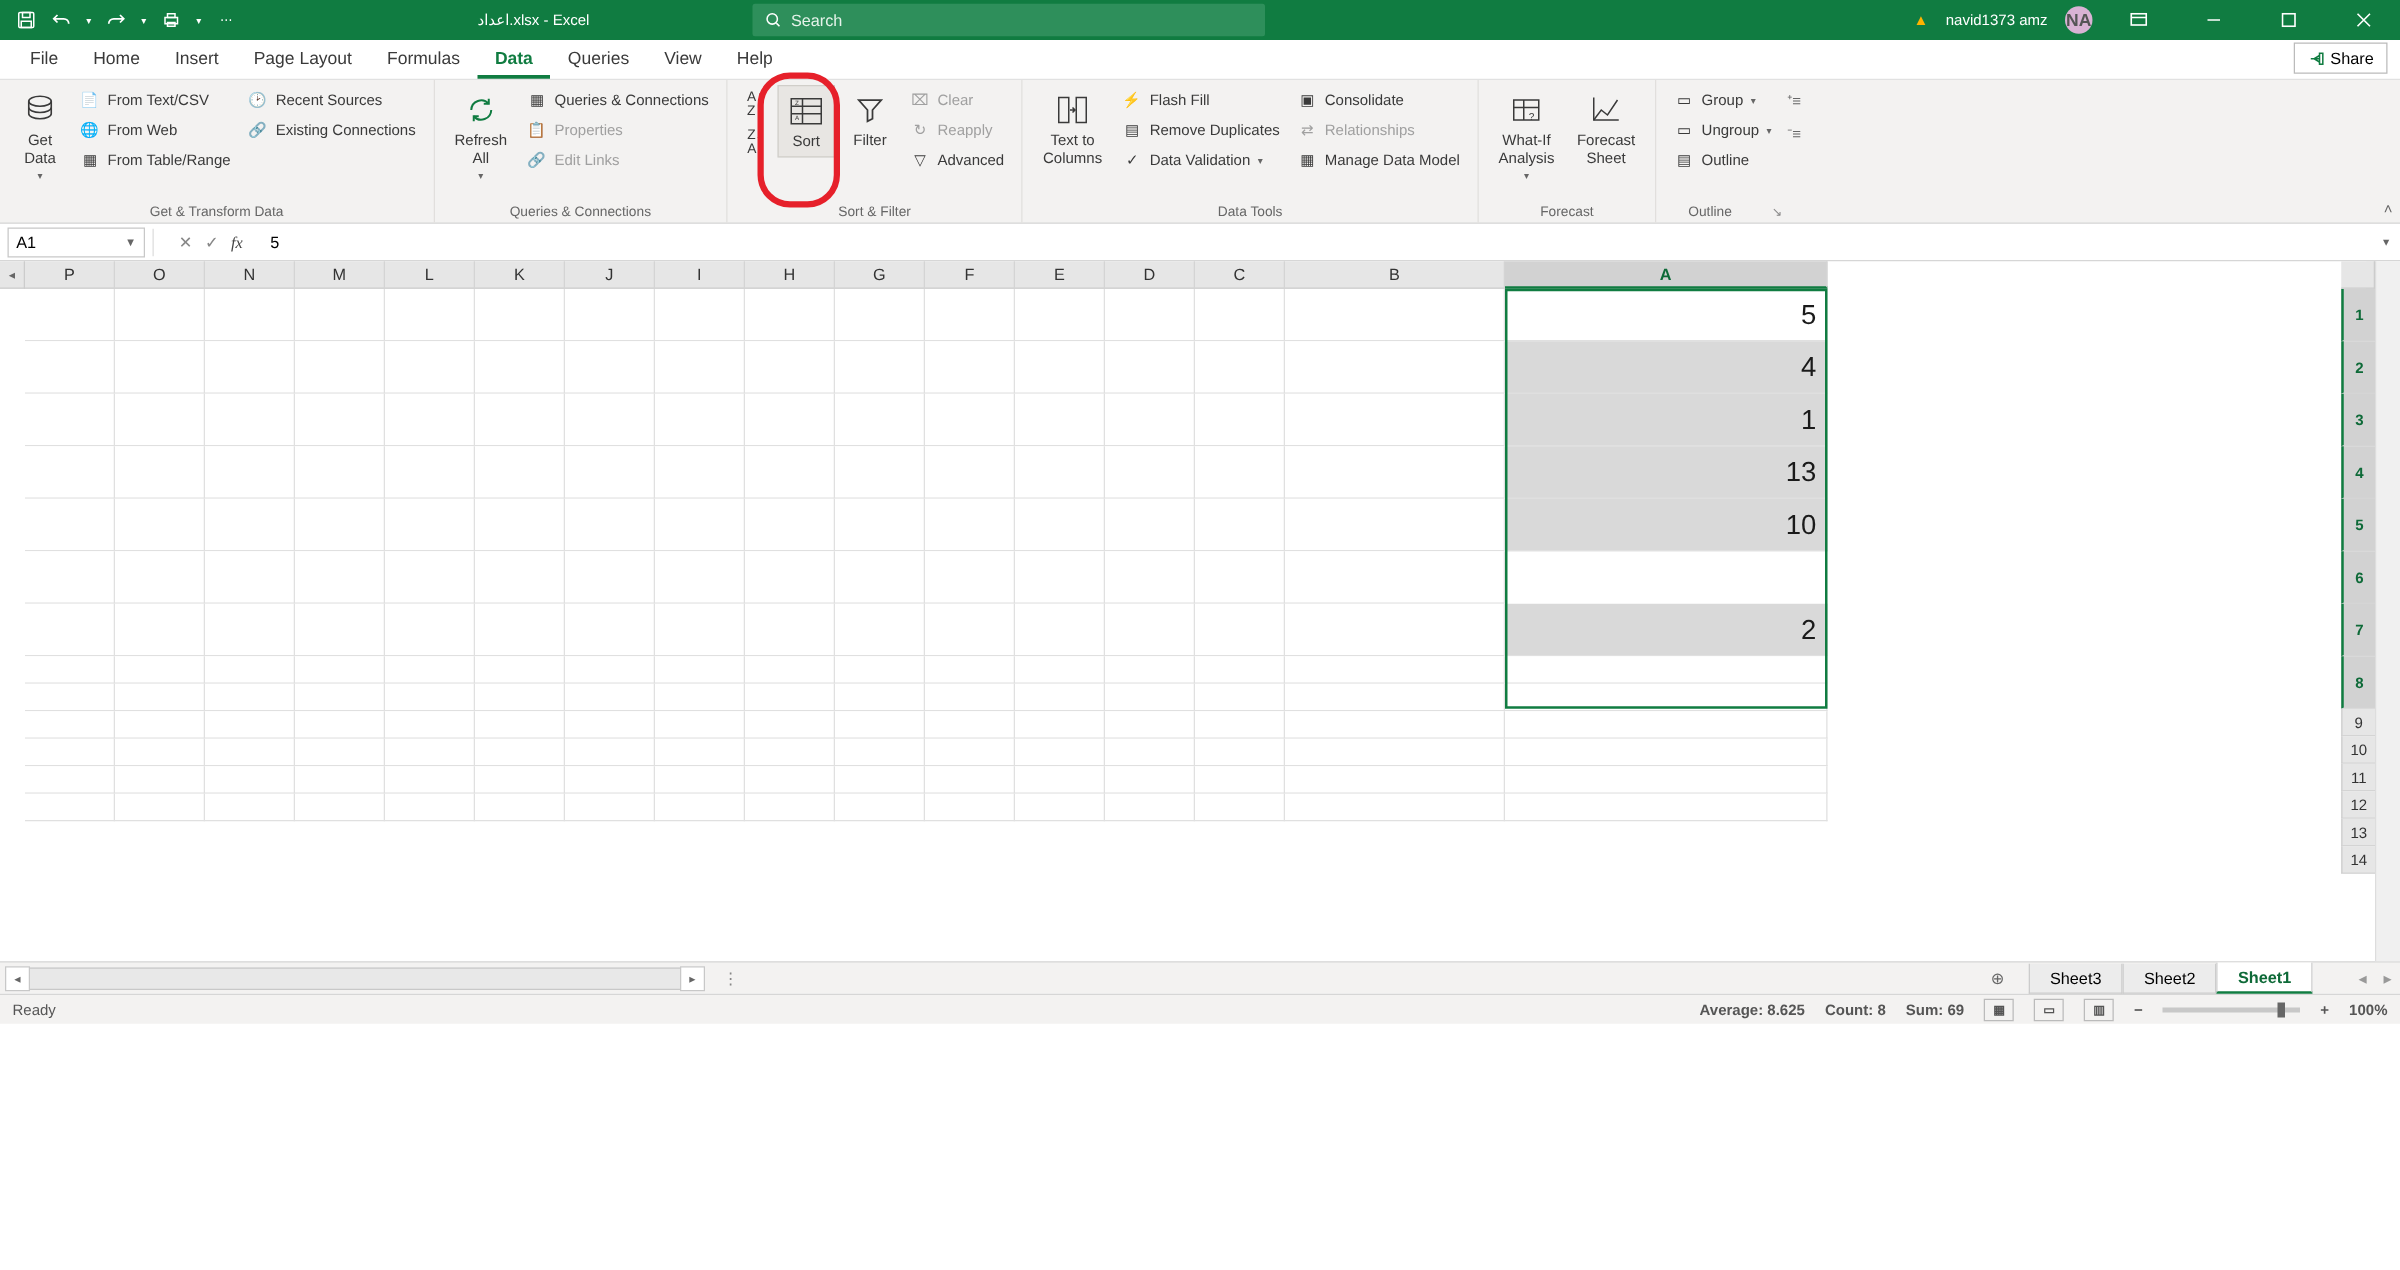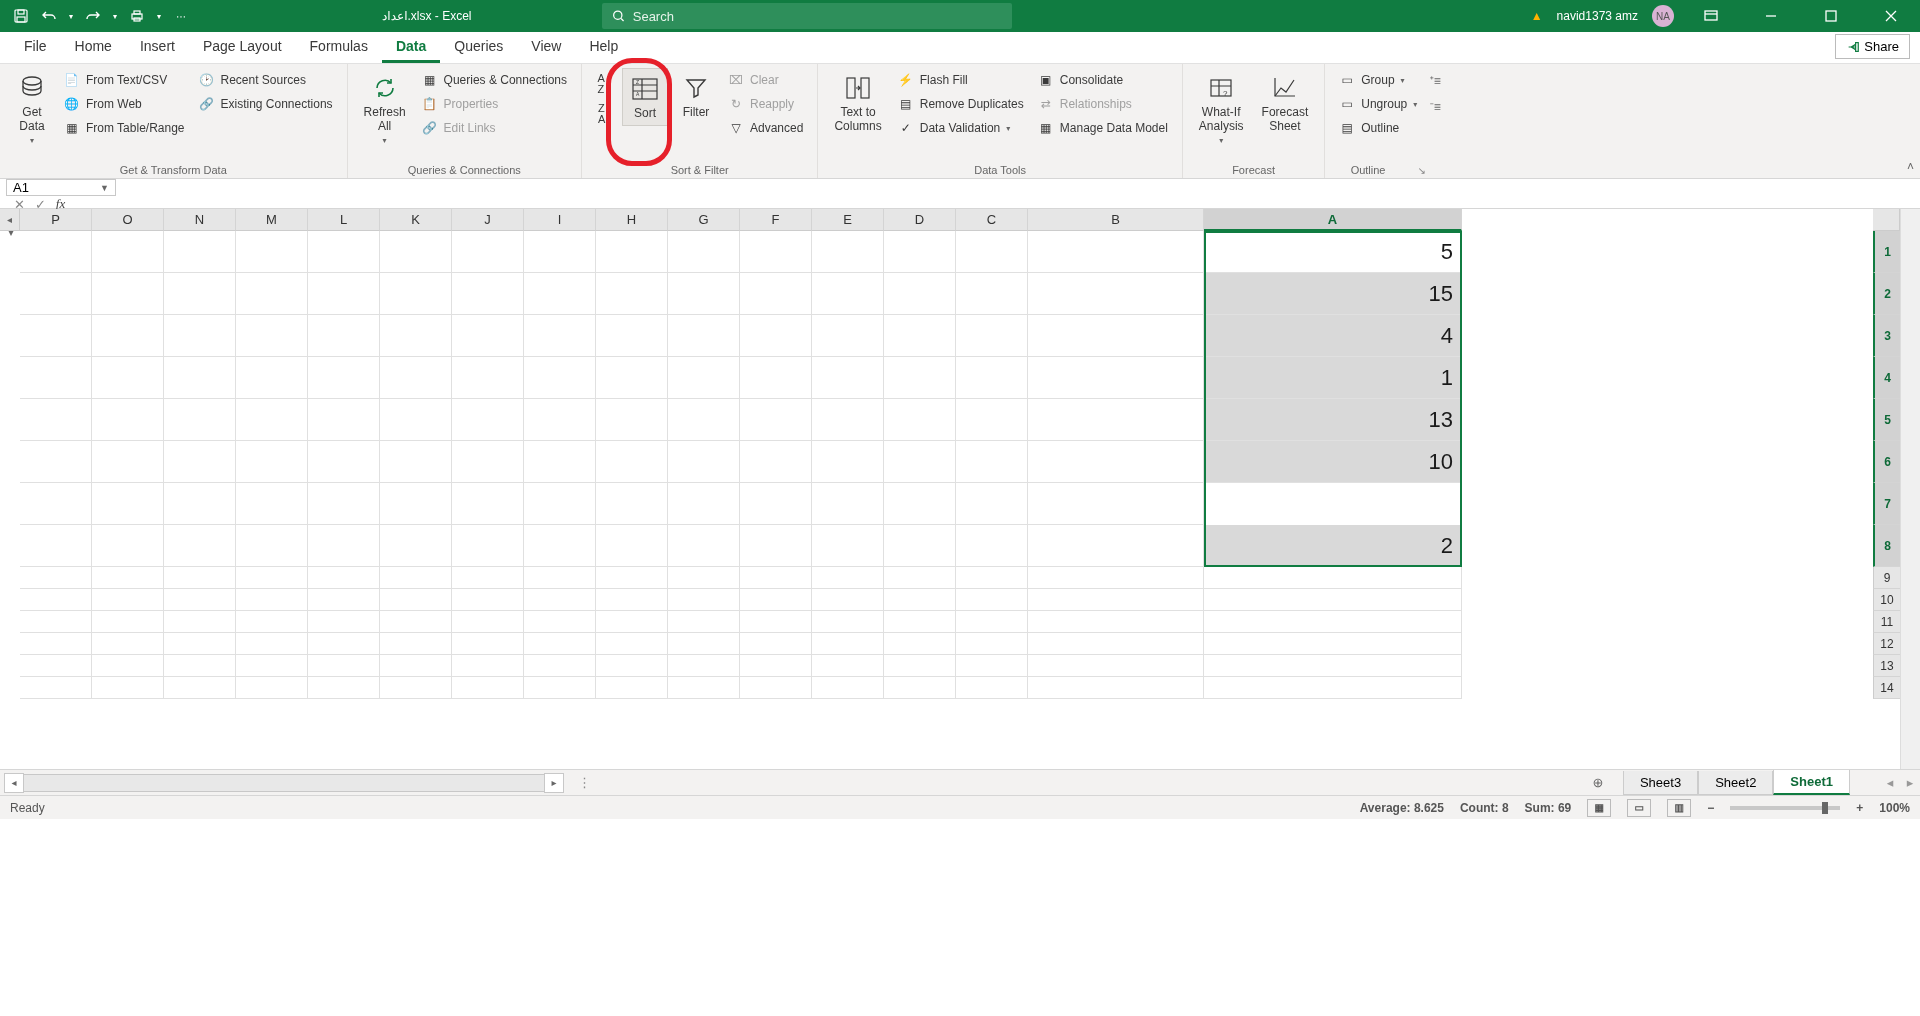--- a/index.html
+++ b/index.html
@@ -7,21 +7,21 @@
 
 
 .titlebar { height: 32px; background: #107c41; display: flex; align-items: center; color: #fff; font-size: 12px; }
 .titlebar .qat { display: flex; gap: 6px; padding: 0 10px; align-items: center; }
 .titlebar .qat .qbtn { width: 22px; height: 22px; display: flex; align-items: center; justify-content: center; cursor: pointer; }
 .titlebar .file-title { flex: 0 0 auto; margin-left: 180px; display: flex; gap: 6px; align-items: center; }
 .search-wrap { margin-left: 130px; width: 410px; height: 26px; background: #2e8f5b; border-radius: 2px; display: flex; align-items: center; padding: 0 10px; gap: 8px; }
 .search-wrap input { background: transparent; border: none; outline: none; color: #fff; font-size: 13px; width: 100%; }
 .search-wrap input::placeholder { color: #e6f3ea; }
 .titlebar .right { margin-left: auto; display: flex; align-items: center; gap: 14px; padding-right: 6px; }
-.avatar { width: 22px; height: 22px; border-radius: 50%; background: #d9b3d4; color: #555; font-size: 10px; display: flex; align-items: center; justify-content: center; font-weight: 400; }
+.avatar { width: 22px; height: 22px; border-radius: 50%; background: #d9b3d4; color: #555; font-size: 14px; display: flex; align-items: center; justify-content: center; font-weight: 700; }
 .winbtn { width: 46px; height: 32px; display: flex; align-items: center; justify-content: center; cursor: pointer; }
 
 
 .tabs { height: 32px; background: #fff; border-bottom: 1px solid #e1e1e1; display: flex; align-items: flex-end; padding: 0 10px; gap: 2px; }
 .tab { padding: 6px 14px; font-size: 14px; color: #3a3a3a; cursor: pointer; }
 .tab.active { color: #185abd; border-bottom: 3px solid #107c41; font-weight: 600; color: #107c41; }
 .share-btn { margin-left: auto; margin-bottom: 4px; padding: 4px 10px; border: 1px solid #bbb; font-size: 13px; display: flex; align-items: center; gap: 4px; background: #fff; cursor: pointer; }
 
 
 .ribbon { height: 115px; background: #f3f2f1; border-bottom: 1px solid #d6d6d6; display: flex; align-items: stretch; font-size: 12px; color: #3a3a3a; position: relative; }
@@ -34,21 +34,21 @@
 .hbtn.disabled { color: #a0a0a0; }
 .col { display: flex; flex-direction: column; gap: 4px; padding-top: 2px; }
 .sm-ico { width: 16px; height: 16px; display: inline-flex; align-items: center; justify-content: center; }
 
 .ribbon-collapse { position: absolute; right: 6px; bottom: 4px; font-size: 12px; color: #666; cursor: pointer; }
 .dialog-launch { font-size: 10px; color: #888; cursor: pointer; padding: 0 2px; }
 
 .highlight-ring { position: absolute; border: 5px solid #e6202a; border-radius: 26px; pointer-events: none; }
 
 
-.fbar { height: 30px; border-bottom: 1px solid #d6d6d6; display: flex; font-size: 13px; background: #fff; flex-direction: column; }
+.fbar { height: 30px; border-bottom: 1px solid #d6d6d6; display: flex; align-items: center; font-size: 13px; background: #fff; }
 .name-box { width: 110px; height: 24px; margin-left: 6px; border: 1px solid #c8c8c8; display: flex; align-items: center; padding: 0 6px; justify-content: space-between; }
 .name-box .dd { font-size: 9px; color: #666; }
 .fbar .fx-btns { display: flex; align-items: center; gap: 10px; padding: 0 14px; color: #888; }
 .fbar .fx-btns .fx { font-style: italic; font-family: serif; color: #444; }
 .formula-input { flex: 1; border: none; outline: none; padding: 0 8px; font-size: 13px; }
 .fbar .expand { width: 22px; text-align: center; color: #666; font-size: 10px; cursor: pointer; }
 
 
 .grid-wrap { position: relative; height: 560px; display: flex; }
 .corner { width: 27px; height: 22px; background: #e6e6e6; border-right: 1px solid #ccc; border-bottom: 1px solid #ccc; position: absolute; right: 20px; top: 0; z-index: 3; }
@@ -495,38 +495,20 @@
         <div class="cell" style="width: 72px;"></div>
         <div class="cell" style="width: 72px;"></div>
         <div class="cell" style="width: 72px;"></div>
         <div class="cell" style="width: 72px;"></div>
         <div class="cell" style="width: 72px;"></div>
         <div class="cell" style="width: 72px;"></div>
         <div class="cell" style="width: 72px;"></div>
         <div class="cell" style="width: 72px;"></div>
         <div class="cell" style="width: 72px;"></div>
         <div class="cell" style="width: 176px;"></div>
-        <div class="cell selrange" style="width: 258px;">15</div>
-      </div>
-      <div class="row">
-        <div class="cell" style="width: 72px;"></div>
-        <div class="cell" style="width: 72px;"></div>
-        <div class="cell" style="width: 72px;"></div>
-        <div class="cell" style="width: 72px;"></div>
-        <div class="cell" style="width: 72px;"></div>
-        <div class="cell" style="width: 72px;"></div>
-        <div class="cell" style="width: 72px;"></div>
-        <div class="cell" style="width: 72px;"></div>
-        <div class="cell" style="width: 72px;"></div>
-        <div class="cell" style="width: 72px;"></div>
-        <div class="cell" style="width: 72px;"></div>
-        <div class="cell" style="width: 72px;"></div>
-        <div class="cell" style="width: 72px;"></div>
-        <div class="cell" style="width: 72px;"></div>
-        <div class="cell" style="width: 176px;"></div>
         <div class="cell selrange" style="width: 258px;">4</div>
       </div>
       <div class="row">
         <div class="cell" style="width: 72px;"></div>
         <div class="cell" style="width: 72px;"></div>
         <div class="cell" style="width: 72px;"></div>
         <div class="cell" style="width: 72px;"></div>
         <div class="cell" style="width: 72px;"></div>
         <div class="cell" style="width: 72px;"></div>
         <div class="cell" style="width: 72px;"></div>

